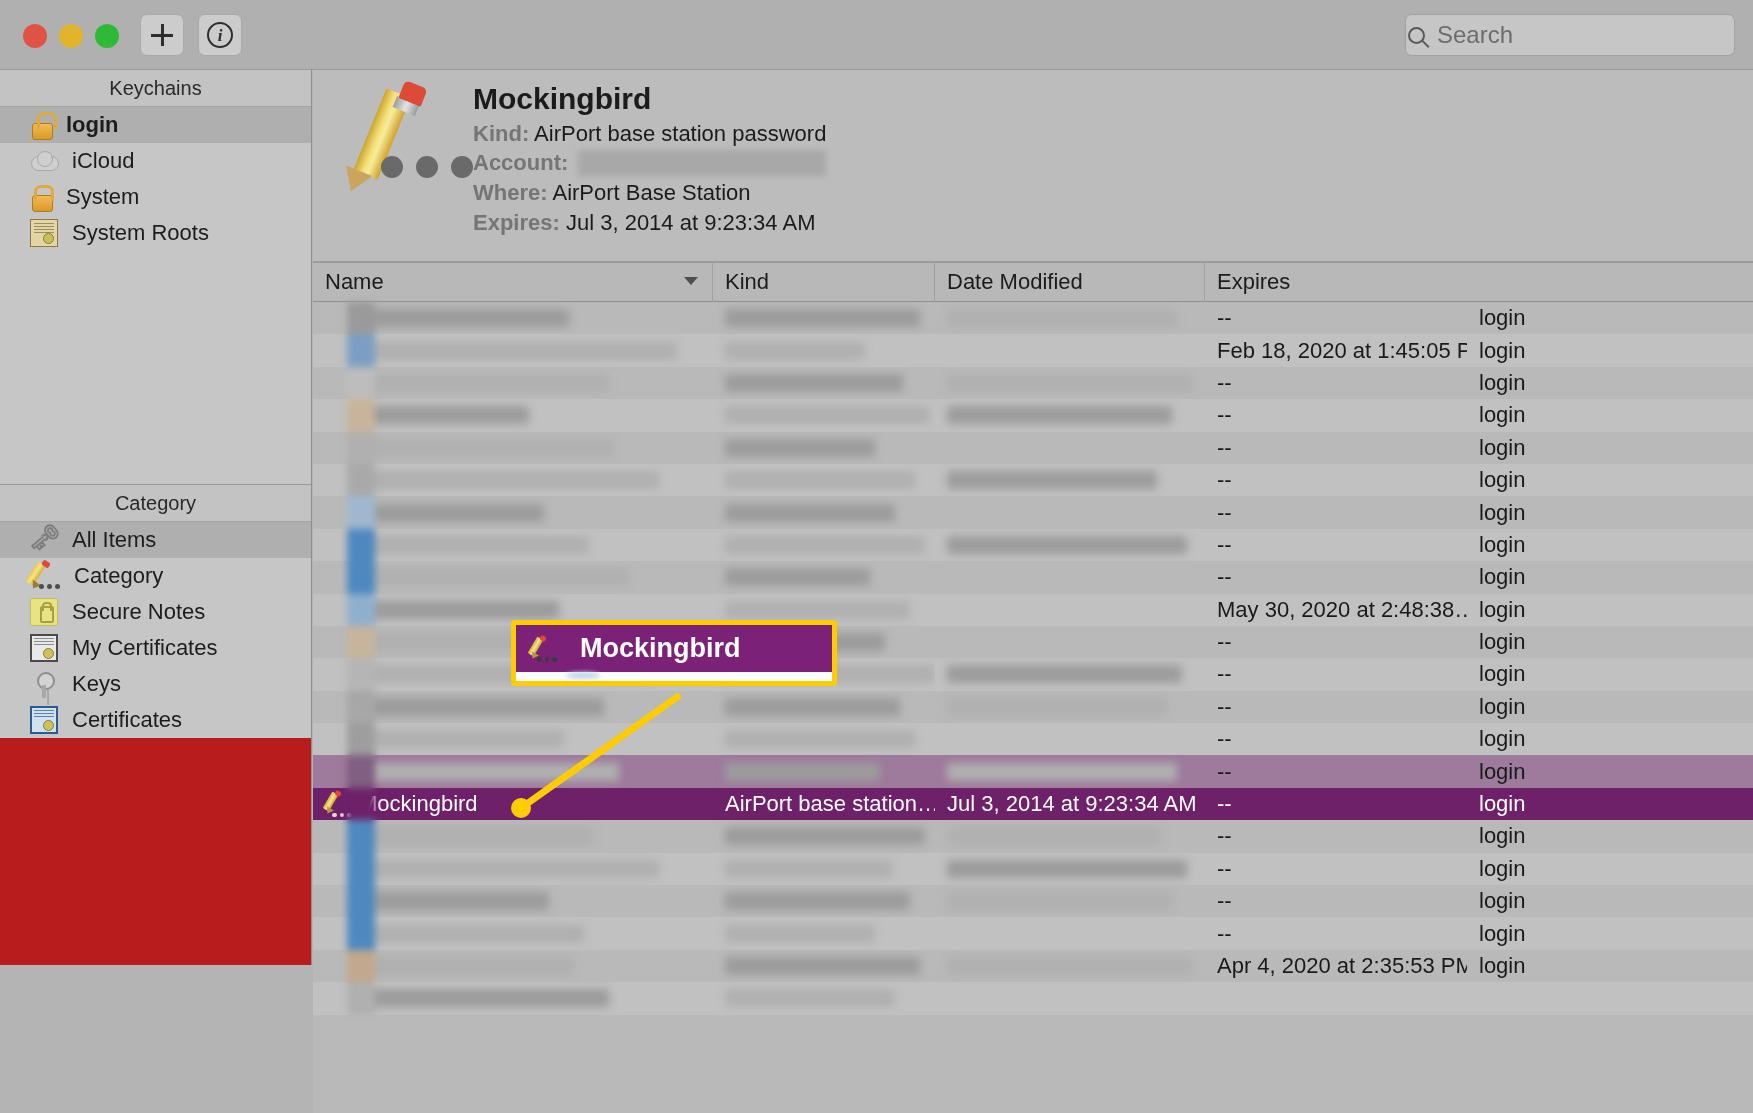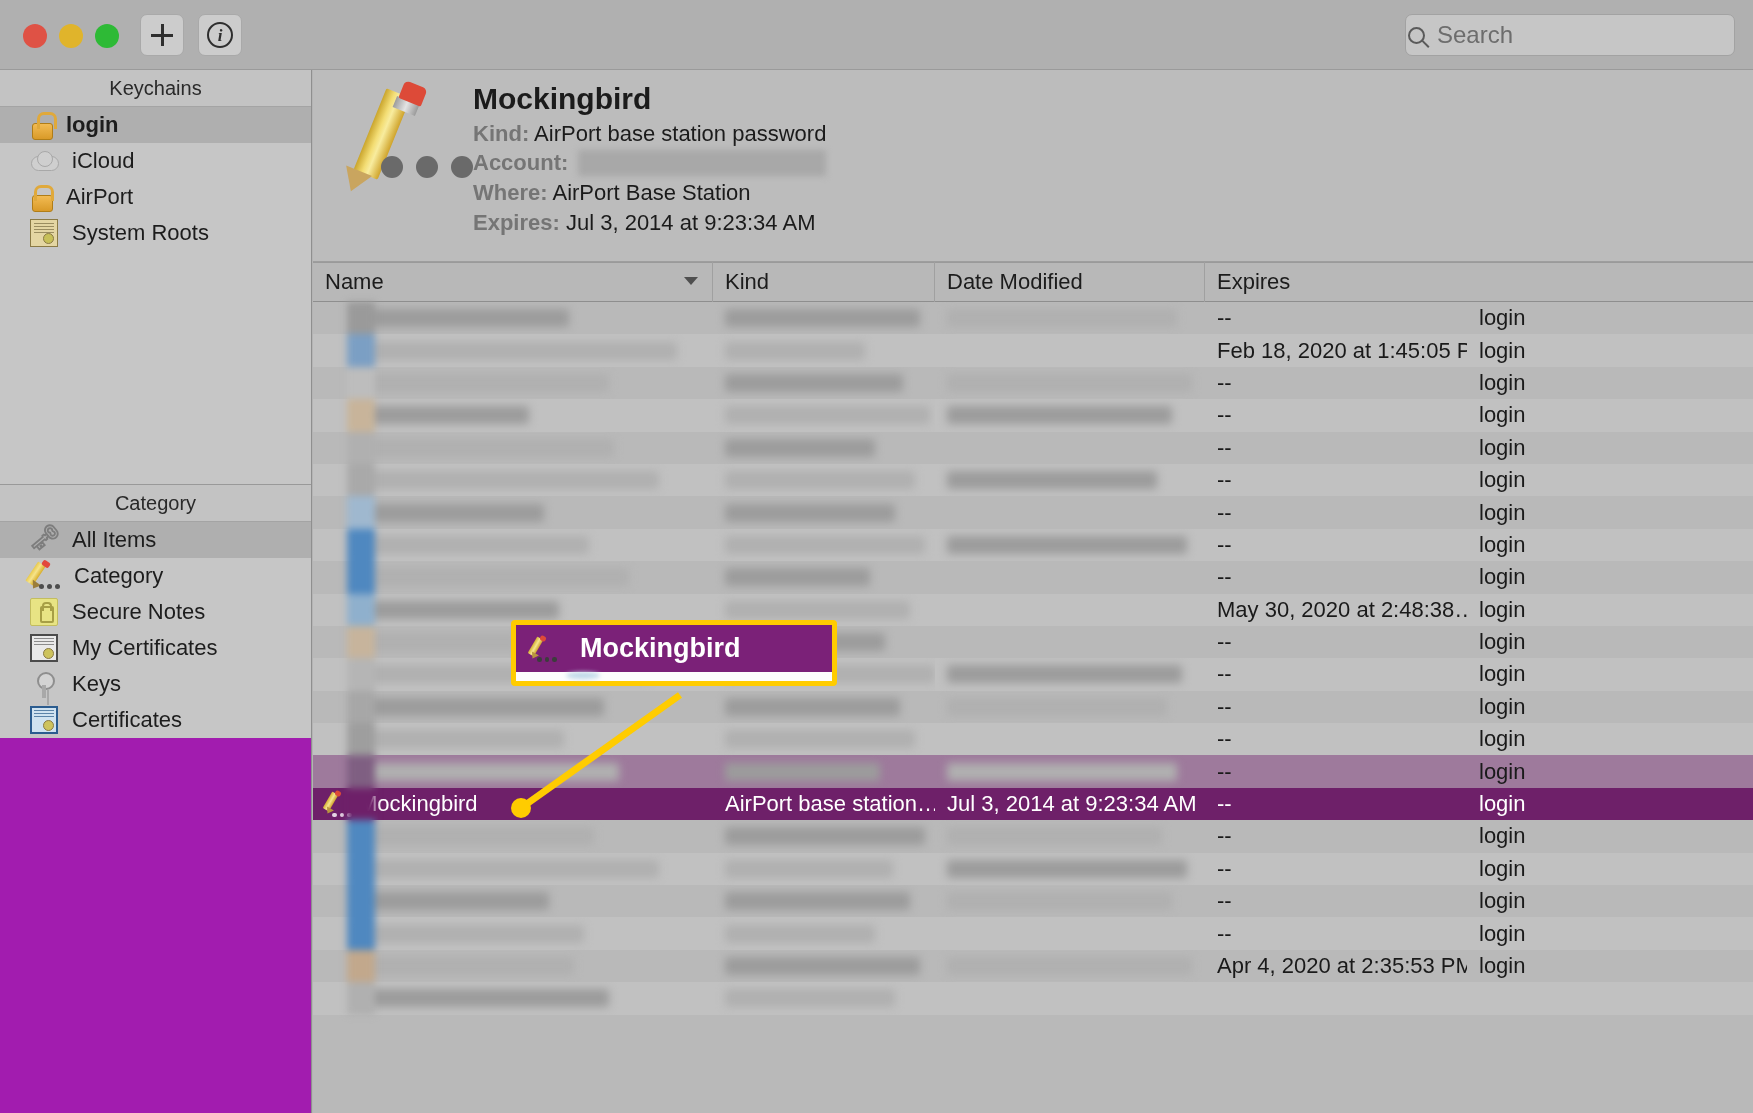--- a/index.html
+++ b/index.html
@@ -72,22 +72,22 @@
     width: 9px; height: 2.4px; background: #5a5a5a;
     transform: rotate(45deg);
   }
   #search-placeholder {
     margin-left: 12px; color: #6d6d6d; font-size: 24px;
   }
 
   
   #sidebar {
     position: absolute; left: 0; top: 70px;
-    width: 312px; height: 1043px;
-    background: #a21caf;
+    width: 312px; height: 895px;
+    background: #b91c1c;
     border-right: 1px solid #8f8f8f;
   }
   .sb-header {
     height: 37px; background: #c3c3c3;
     border-bottom: 1px solid #a4a4a4;
     display: flex; align-items: center; justify-content: center;
     font-size: 20px; color: #2a2a2a;
   }
   .sb-list { background: #c6c6c6; }
   .sb-row {
@@ -436,21 +436,21 @@
           <span>login</span>
         </div>
 
         <div class="sb-row">
           <span class="sb-ico ico-cloud"></span>
           <span>iCloud</span>
         </div>
 
         <div class="sb-row">
           <span class="sb-ico ico-lock"></span>
-          <span>AirPort</span>
+          <span>System</span>
         </div>
 
         <div class="sb-row">
           <span class="sb-ico ico-certs"></span>
           <span>System Roots</span>
         </div>
 
       </div>
     </div>
 

